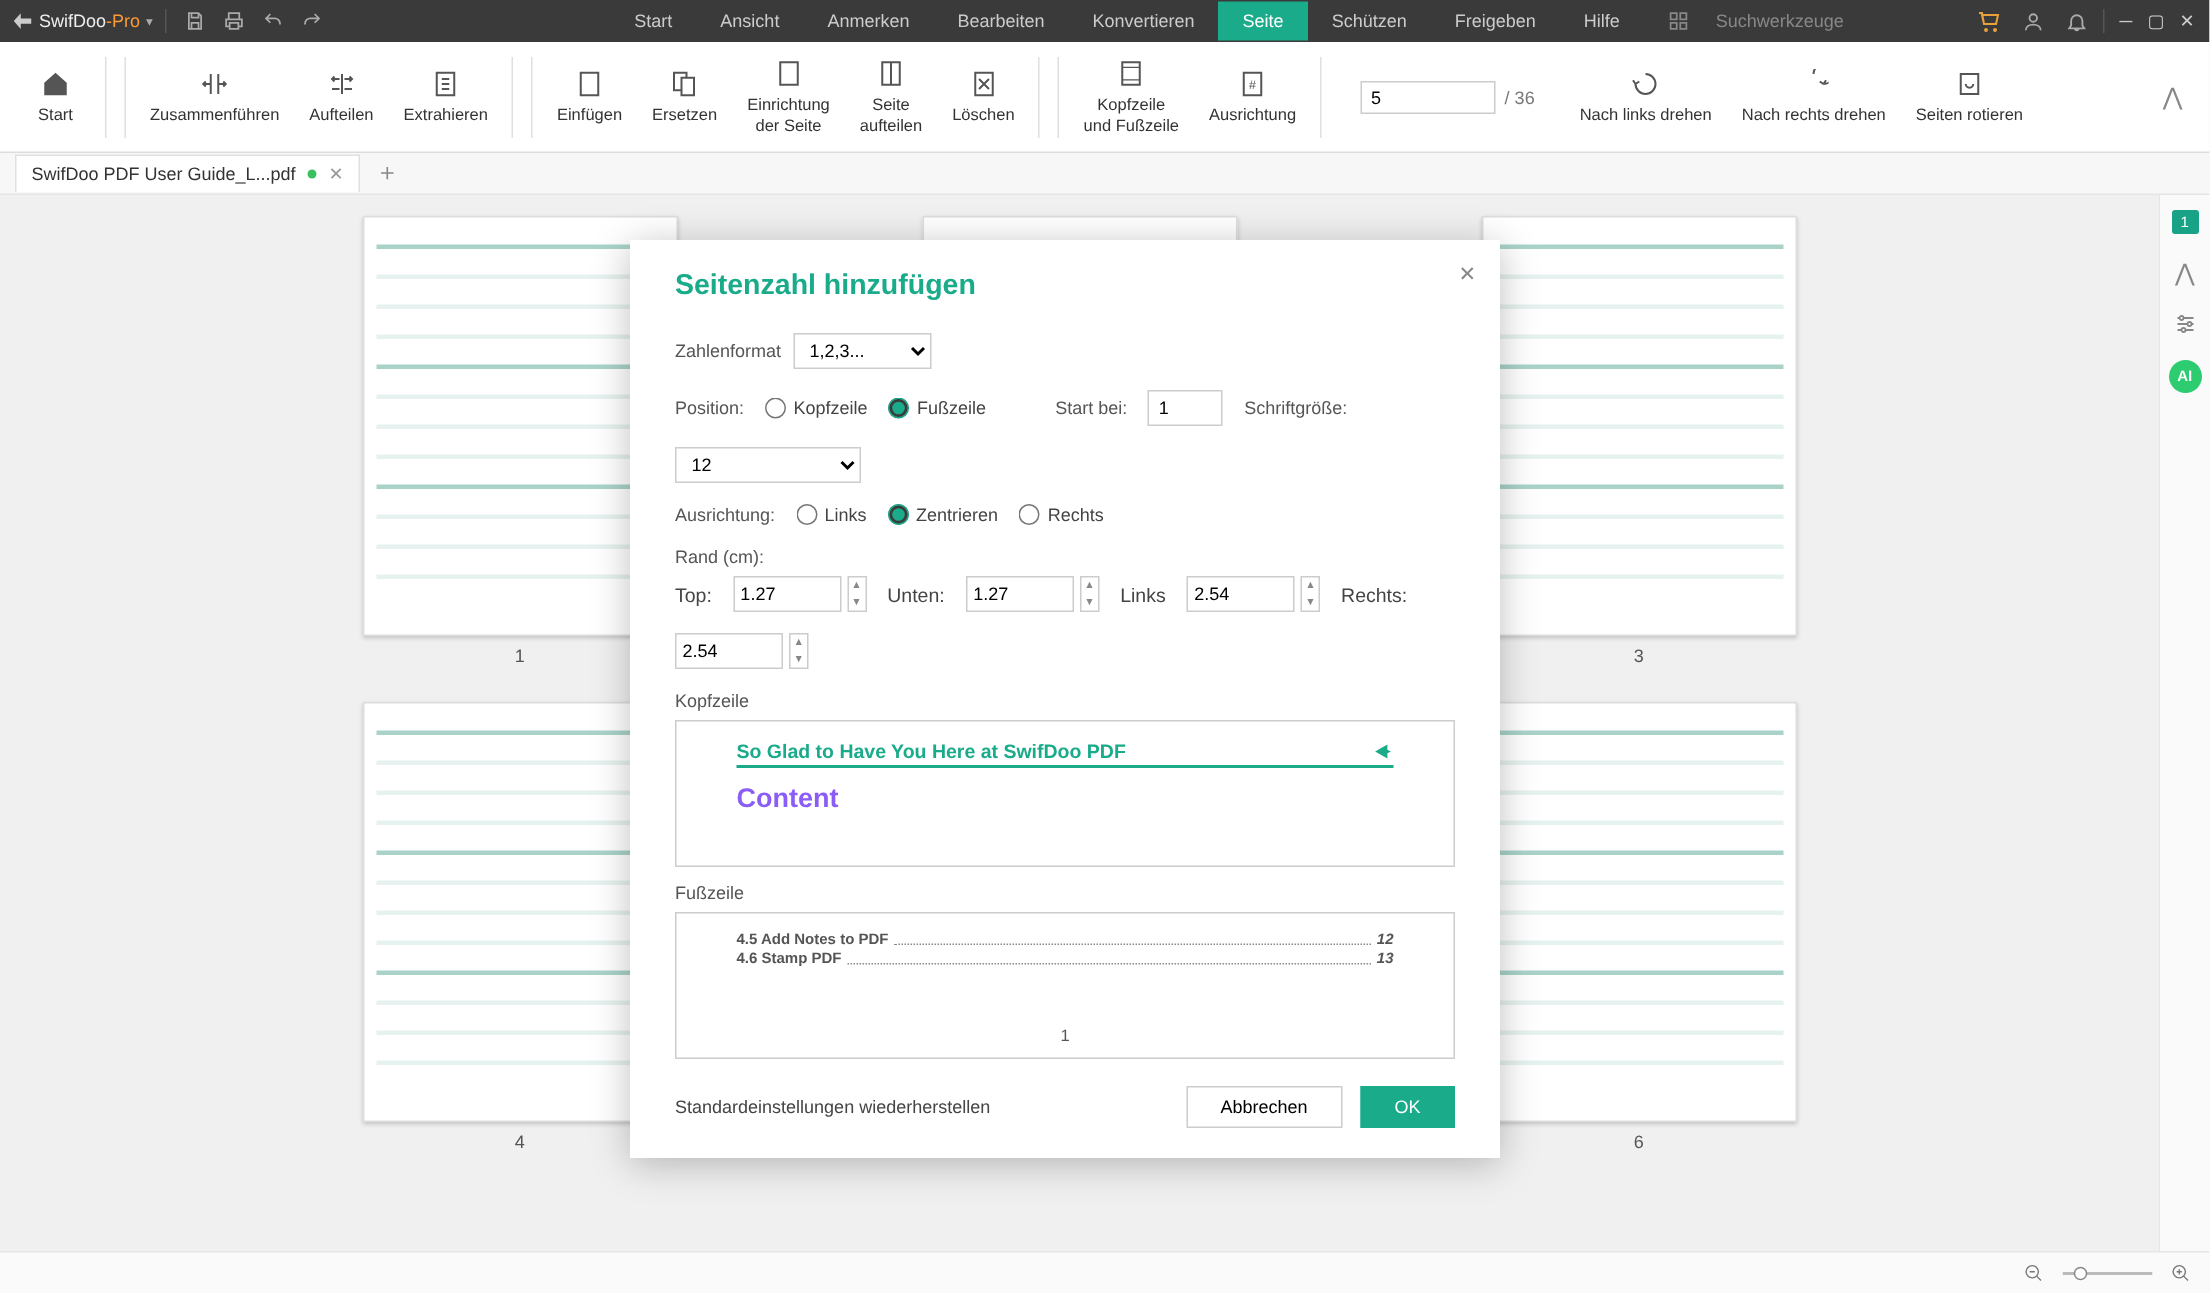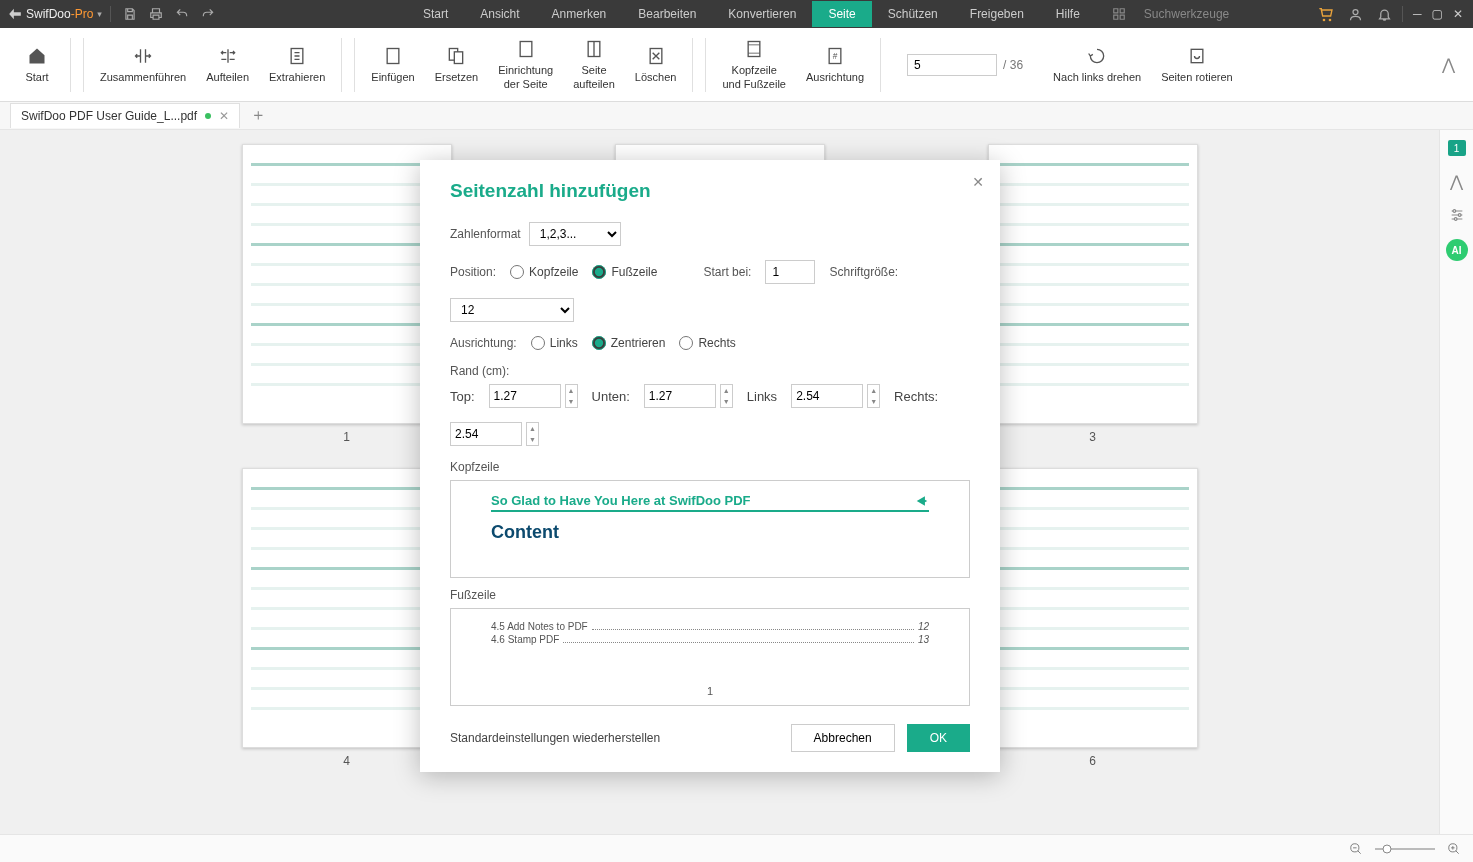--- a/index.html
+++ b/index.html
@@ -61,23 +61,23 @@
 .modal .sel-wide { width: 170px; }
 .modal .sel-med { width: 92px; }
 .modal .radio { display: inline-flex; align-items: center; gap: 5px; font-size: 12px; }
 .modal .radio input { accent-color: #1aab8a; width: 14px; height: 14px; }
 .modal .spin { width: 72px; height: 24px; border: 1px solid #ccc; font-size: 12px; padding: 0 4px; }
 .modal .spin-wrap { display: flex; align-items: center; gap: 4px; }
 .modal .spin-wrap .arrows { display:flex; flex-direction:column; font-size:7px; line-height:7px; color:#888; border:1px solid #ccc; height:24px; justify-content:space-around; padding:0 2px;}
 .modal .section-label { font-size: 12px; color: #555; margin: 10px 0 6px; }
 .modal .preview-box { border: 1px solid #ccc; width: 100%; height: 98px; padding: 12px 40px; overflow: hidden; position: relative; }
 .modal .preview-box.header .title-line { color: #1aab8a; font-weight: 700; font-size: 13px; border-bottom: 2px solid #1aab8a; padding-bottom: 2px; margin-bottom: 10px; display:flex; justify-content:space-between; align-items:center; }
-.modal .preview-box.header .content-word { font-size: 18px; font-weight: 700; color: #0c4a6e; }
+.modal .preview-box.header .content-word { font-size: 18px; font-weight: 700; color: #8b5cf6; }
 .modal .preview-box.footer-box { height: 98px; font-size: 10px; color: #555; }
-.modal .preview-box.footer-box .toc-row { display:flex; margin-bottom:2px; }
+.modal .preview-box.footer-box .toc-row { display:flex; margin-bottom:2px;font-weight:bold; }
 .modal .preview-box.footer-box .toc-row .dots { flex: 1; border-bottom: 1px dotted #888; margin: 0 4px 2px; }
 .modal .preview-box.footer-box .toc-row .pg { font-style: italic; }
 .modal .preview-box.footer-box .pagenum { text-align:center; position:absolute; bottom:8px; left:0; right:0; font-size:11px; }
 .modal .modal-footer { display: flex; align-items: center; margin-top: 18px; }
 .modal .reset-link { font-size: 12px; color: #444; text-decoration: none; }
 .modal .btns { margin-left: auto; display: flex; gap: 12px; }
 .modal .btn { height: 28px; padding: 0 22px; font-size: 12px; border: 1px solid #ccc; background: #fff; cursor: pointer; }
 .modal .btn.primary { background: #1aab8a; border-color: #1aab8a; color: #fff; }
 
 
@@ -274,20 +274,28 @@
     <span class="of">/ 36</span>
   </div>
   <div class="rgroup">
     <div class="rbutton">
       <span class="ricon">
           <svg width="20" height="20" viewBox="0 0 24 24">
             <path fill="none" stroke="#555" stroke-width="1.6" d="M4 12a8 8 0 108-8M4 12l-2-3M4 12l3-2"></path>
           </svg>
         </span>
       <span>Nach links drehen</span>
+    </div>
+    <div class="rbutton">
+      <span class="ricon">
+          <svg width="20" height="20" viewBox="0 0 24 24">
+            <path fill="none" stroke="#555" stroke-width="1.6" d="M20 12a8 8 0 10-8-8M20 12l2-3M20 12l-3-2"></path>
+          </svg>
+        </span>
+      <span>Nach rechts drehen</span>
     </div>
     <div class="rbutton">
       <span class="ricon">
           <svg width="20" height="20" viewBox="0 0 24 24">
             <rect x="5" y="4" width="14" height="16" fill="none" stroke="#555" stroke-width="1.6"></rect>
             <path fill="none" stroke="#555" stroke-width="1.6" d="M9 12a3 3 0 106 0"></path>
           </svg>
         </span>
       <span>Seiten rotieren</span>
     </div>

